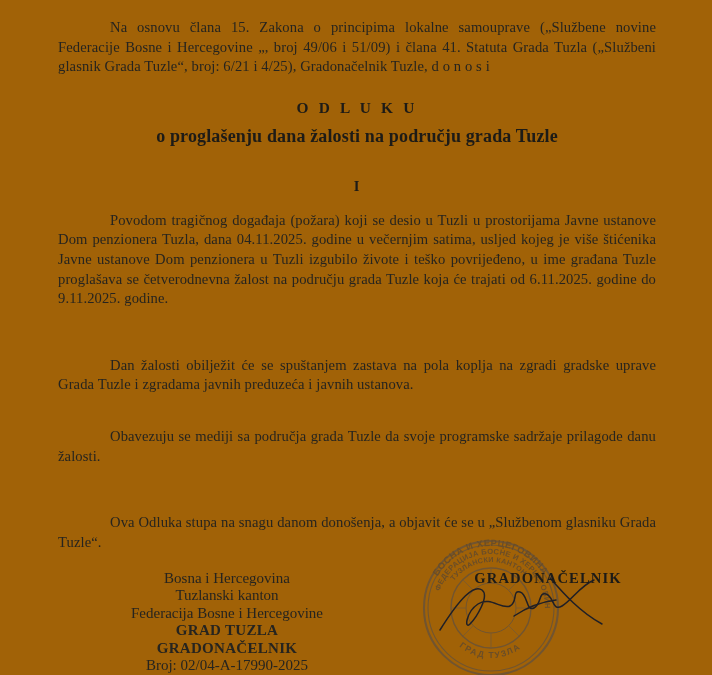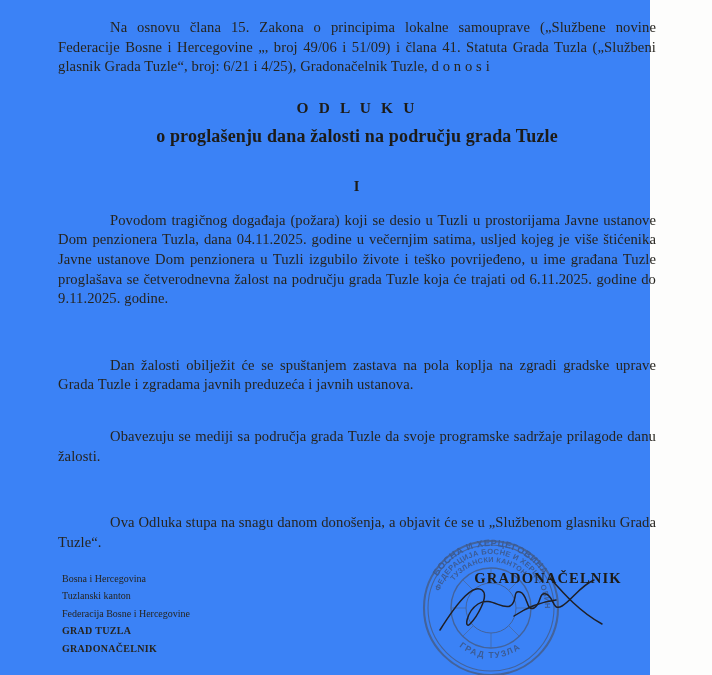--- a/index.html
+++ b/index.html
@@ -11,24 +11,24 @@
     width: 712px;
     height: 675px;
     background: #fdfdfc;
     font-family: "Liberation Serif", "DejaVu Serif", serif;
     color: #222222;
     overflow: hidden;
     position: relative;
   }
   .page {
     position: relative;
-    width: 650px;
+    width: 712px;
     height: 675px;
     box-sizing: border-box;
-    background: #3b82f6;
+    background: #a16207;
   }
   .doc-body {
     position: absolute;
     left: 58px;
     top: 18px;
     width: 598px;
   }
   p.para {
     margin: 0;
     font-size: 14.6px;
@@ -76,24 +76,25 @@
     width: 712px;
     height: 115px;
   }
   .footer-left {
     position: absolute;
     left: 62px;
     top: 10px;
     width: 330px;
   }
   .footer-left div {
-    font-size: 10px;
+    font-size: 15px;
     line-height: 17.4px;
     color: #26241f;
     white-space: nowrap;
+    text-align: center;
   }
   .footer-left div.bold {
     font-weight: bold;
     letter-spacing: 0.3px;
   }
   .footer-right {
     position: absolute;
     left: 408px;
     top: 10px;
     width: 280px;
@@ -245,20 +246,21 @@
         </g>
       </svg>
     </div>
 
     <div class="footer-left">
       <div>Bosna i Hercegovina</div>
       <div>Tuzlanski kanton</div>
       <div>Federacija Bosne i Hercegovine</div>
       <div class="bold">GRAD TUZLA</div>
       <div class="bold">GRADONAČELNIK</div>
+      <div>Broj: 02/04-A-17990-2025</div>
     </div>
 
     <div class="footer-right">
       <div class="sig-title">GRADONAČELNIK</div>
     </div>
 
   </div>
 
 </div>
 

